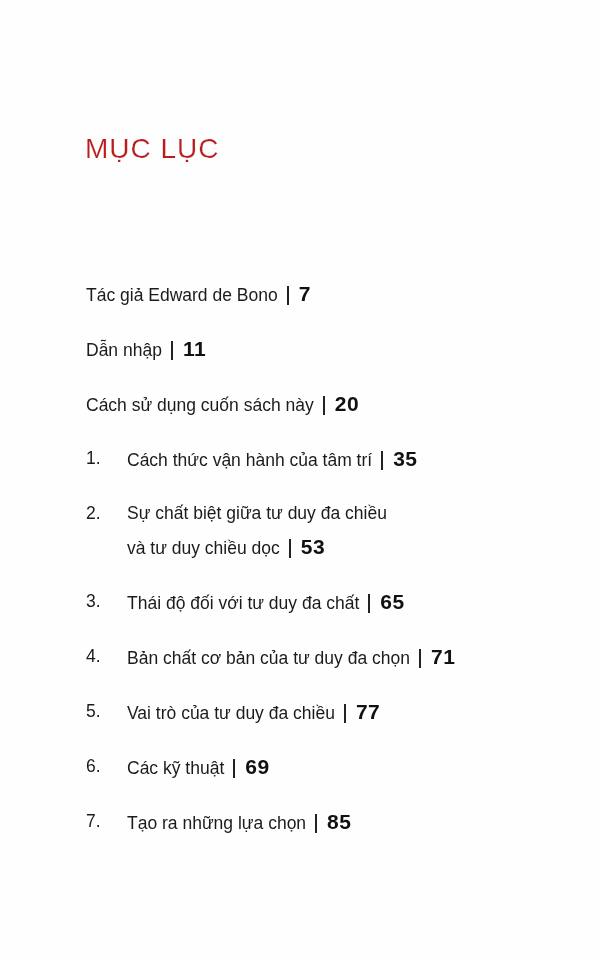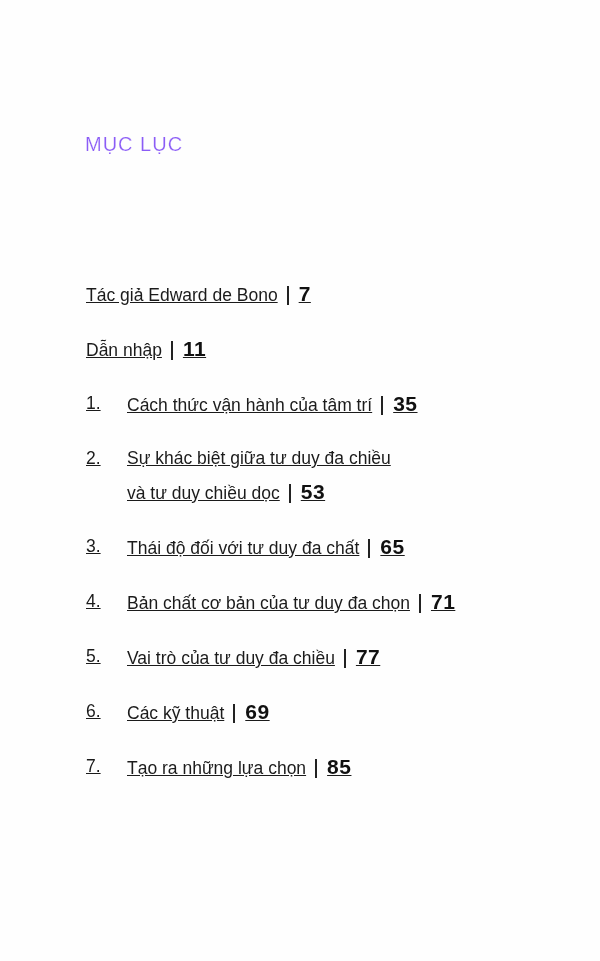--- a/index.html
+++ b/index.html
@@ -13,40 +13,39 @@
   }
   .page {
     position: absolute;
     inset: 0;
     background: #fefefe;
   }
   .title {
     position: absolute;
     left: 85px;
     top: 133px;
-    font-size: 20px;
+    font-size: 28px;
     font-weight: 400;
     letter-spacing: 1px;
-    color: #8b5cf6;
+    color: #b91c1c;
     -webkit-text-stroke: 0.2px #fefefe; 
   }
   .entries {
     position: absolute;
     left: 86px;
     top: 280px;
     right: 30px;
   }
   .entry {
     display: flex;
     align-items: flex-start;
     margin-bottom: 26px;
     font-size: 17.5px;
     line-height: 27px;
     color: #1b1b1b;
-    text-decoration: underline;
   }
   .num {
     flex: 0 0 41px;
   }
   .body { flex: 1; }
   .line + .line { margin-top: 6px; }
   .sep {
     display: inline-block;
     width: 0;
     height: 19px;
@@ -71,29 +70,34 @@
         <span class="body">
           <div class="line"><span>Tác giả Edward de Bono</span><span class="sep"></span><span class="page-num">7</span></div>
         </span>
       </div>
       <div class="entry">
         <span class="body">
           <div class="line"><span>Dẫn nhập</span><span class="sep"></span><span class="page-num">11</span></div>
         </span>
       </div>
       <div class="entry">
+        <span class="body">
+          <div class="line"><span>Cách sử dụng cuốn sách này</span><span class="sep"></span><span class="page-num">20</span></div>
+        </span>
+      </div>
+      <div class="entry">
         <span class="num">1.</span>
         <span class="body">
           <div class="line"><span>Cách thức vận hành của tâm trí</span><span class="sep"></span><span class="page-num">35</span></div>
         </span>
       </div>
       <div class="entry">
         <span class="num">2.</span>
         <span class="body">
-          <div class="line"><span>Sự khác biệt giữa tư duy đa chiều</span></div>
+          <div class="line"><span>Sự chất biệt giữa tư duy đa chiều</span></div>
           <div class="line"><span>và tư duy chiều dọc</span><span class="sep"></span><span class="page-num">53</span></div>
         </span>
       </div>
       <div class="entry">
         <span class="num">3.</span>
         <span class="body">
           <div class="line"><span>Thái độ đối với tư duy đa chất</span><span class="sep"></span><span class="page-num">65</span></div>
         </span>
       </div>
       <div class="entry">

